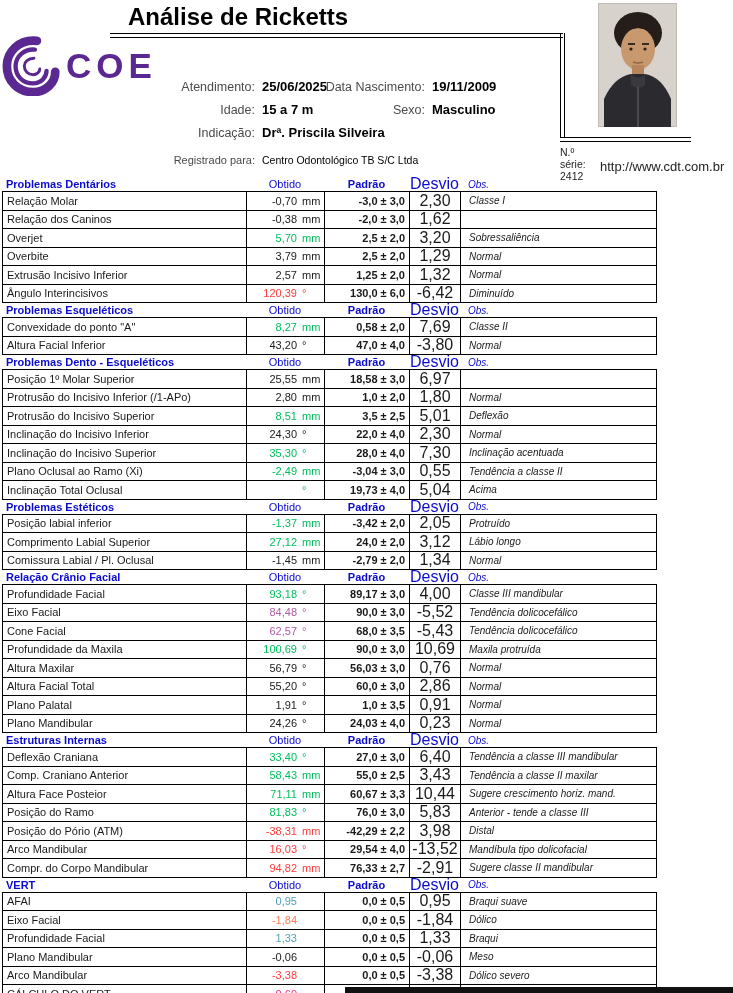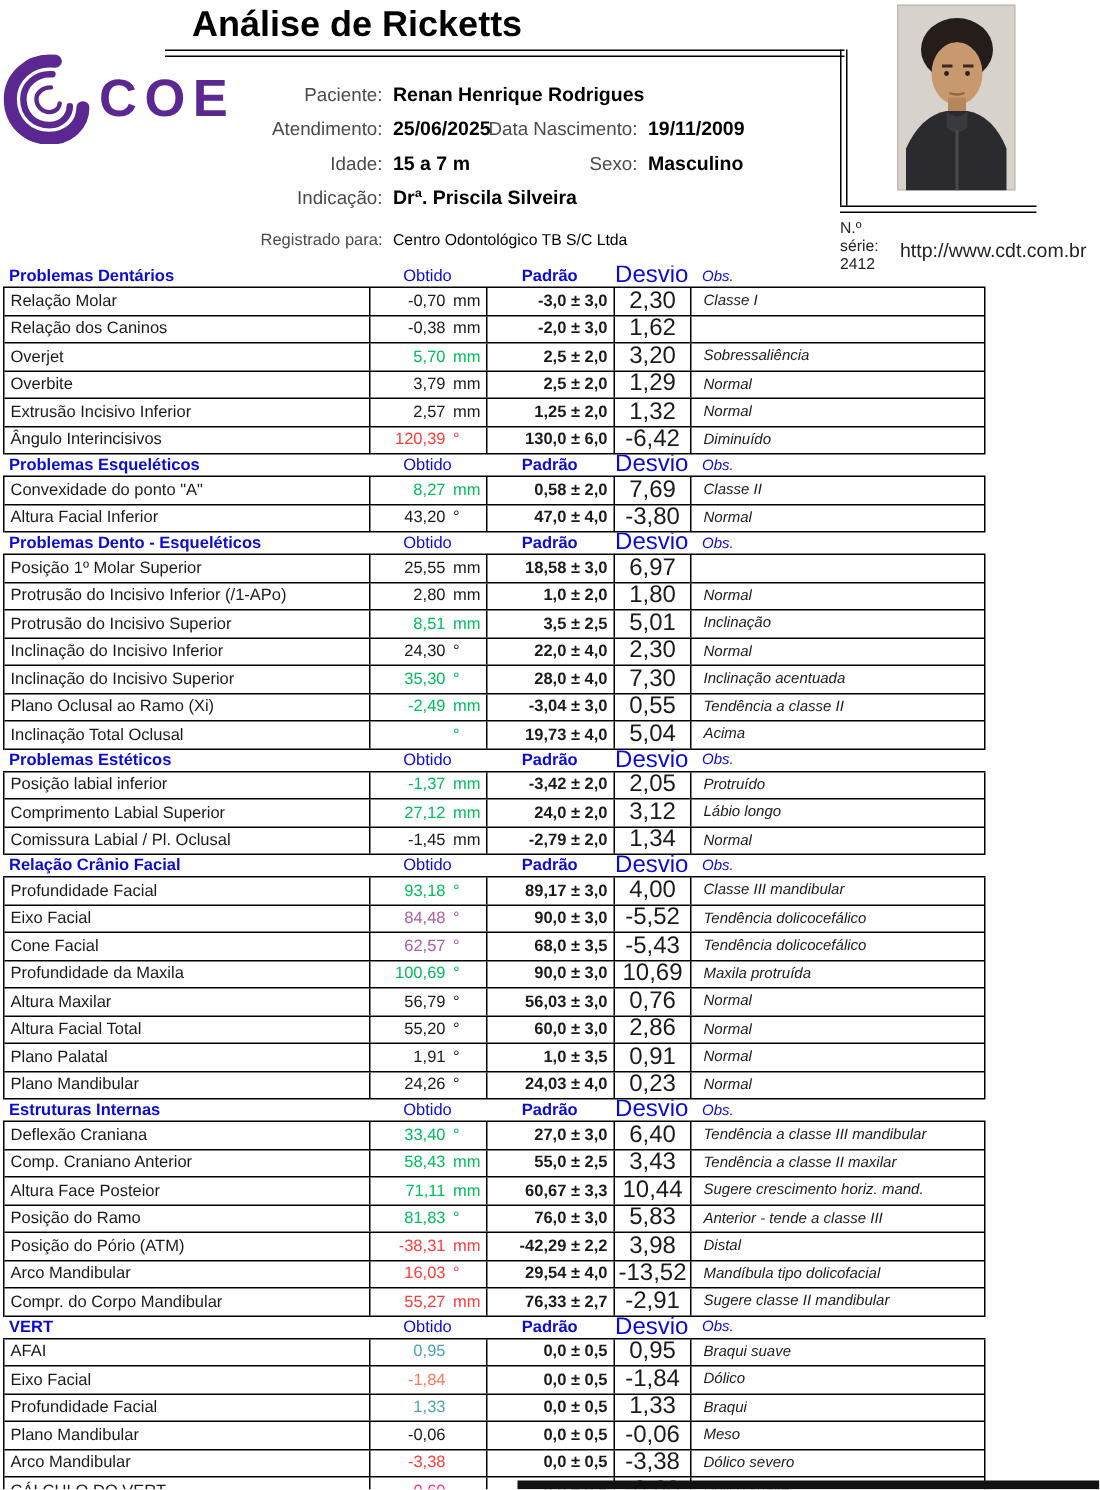--- a/index.html
+++ b/index.html
@@ -60,23 +60,20 @@
         <path d="M34 14 C23 13 14 21 14 31 C14 42 22 49 32 49 C41 49 46 42 46 36" fill="none" stroke="#5b2790" stroke-width="4.5" stroke-linecap="round"></path>
         <path d="M33 23 C27 23 23 27 23 31 C23 36 27 40 32 40 C36 40 39 37 39 34" fill="none" stroke="#5b2790" stroke-width="3" stroke-linecap="round"></path>
       </svg>
       <span class="logo-text">COE</span>
     </div>
 
     <div class="dbl-h fline-top"></div>
     <div class="dbl-v fline-right"></div>
     <div class="dbl-h fline-bottom"></div>
 
-    <div class="field-row" style="left:2px;top:54px;">
-      <span class="f-label w1">Paciente:</span><span class="f-value">Renan Henrique Rodrigues</span>
-    </div>
     <div class="field-row" style="left:2px;top:77px;">
       <span class="f-label w1">Atendimento:</span><span class="f-value">25/06/2025</span>
     </div>
     <div class="field-row" style="left:257px;top:77px;">
       <span class="f-label w2">Data Nascimento:</span><span class="f-value">19/11/2009</span>
     </div>
     <div class="field-row" style="left:2px;top:100px;">
       <span class="f-label w1">Idade:</span><span class="f-value">15 a 7 m</span>
     </div>
     <div class="field-row" style="left:257px;top:100px;">
@@ -252,21 +249,21 @@
     </div>
 
     <div class="row">
       <div class="cell c-label">Protrusão do Incisivo Superior</div>
       <div class="cell c-obtido">
         <span class="val" style="color: rgb(0, 190, 92);">8,51</span>
         <span class="unit" style="color: rgb(0, 190, 92);">mm</span>
       </div>
       <div class="cell c-padrao">3,5 ± 2,5</div>
       <div class="cell c-desvio">5,01</div>
-      <div class="cell c-obs">Inclinação</div>
+      <div class="cell c-obs">Deflexão</div>
     </div>
 
     <div class="row">
       <div class="cell c-label">Inclinação do Incisivo Inferior</div>
       <div class="cell c-obtido">
         <span class="val" style="color: rgb(26, 26, 26);">24,30</span>
         <span class="unit" style="color: rgb(26, 26, 26);">°</span>
       </div>
       <div class="cell c-padrao">22,0 ± 4,0</div>
       <div class="cell c-desvio">2,30</div>
@@ -522,21 +519,21 @@
         <span class="unit" style="color: rgb(255, 59, 59);">°</span>
       </div>
       <div class="cell c-padrao">29,54 ± 4,0</div>
       <div class="cell c-desvio">-13,52</div>
       <div class="cell c-obs">Mandíbula tipo dolicofacial</div>
     </div>
 
     <div class="row">
       <div class="cell c-label">Compr. do Corpo Mandibular</div>
       <div class="cell c-obtido">
-        <span class="val" style="color: rgb(255, 59, 59);">55,27</span>
+        <span class="val" style="color: rgb(255, 59, 59);">94,82</span>
         <span class="unit" style="color: rgb(255, 59, 59);">mm</span>
       </div>
       <div class="cell c-padrao">76,33 ± 2,7</div>
       <div class="cell c-desvio">-2,91</div>
       <div class="cell c-obs">Sugere classe II mandibular</div>
     </div>
   </div>
     </section>
 
     <section class="sec">

